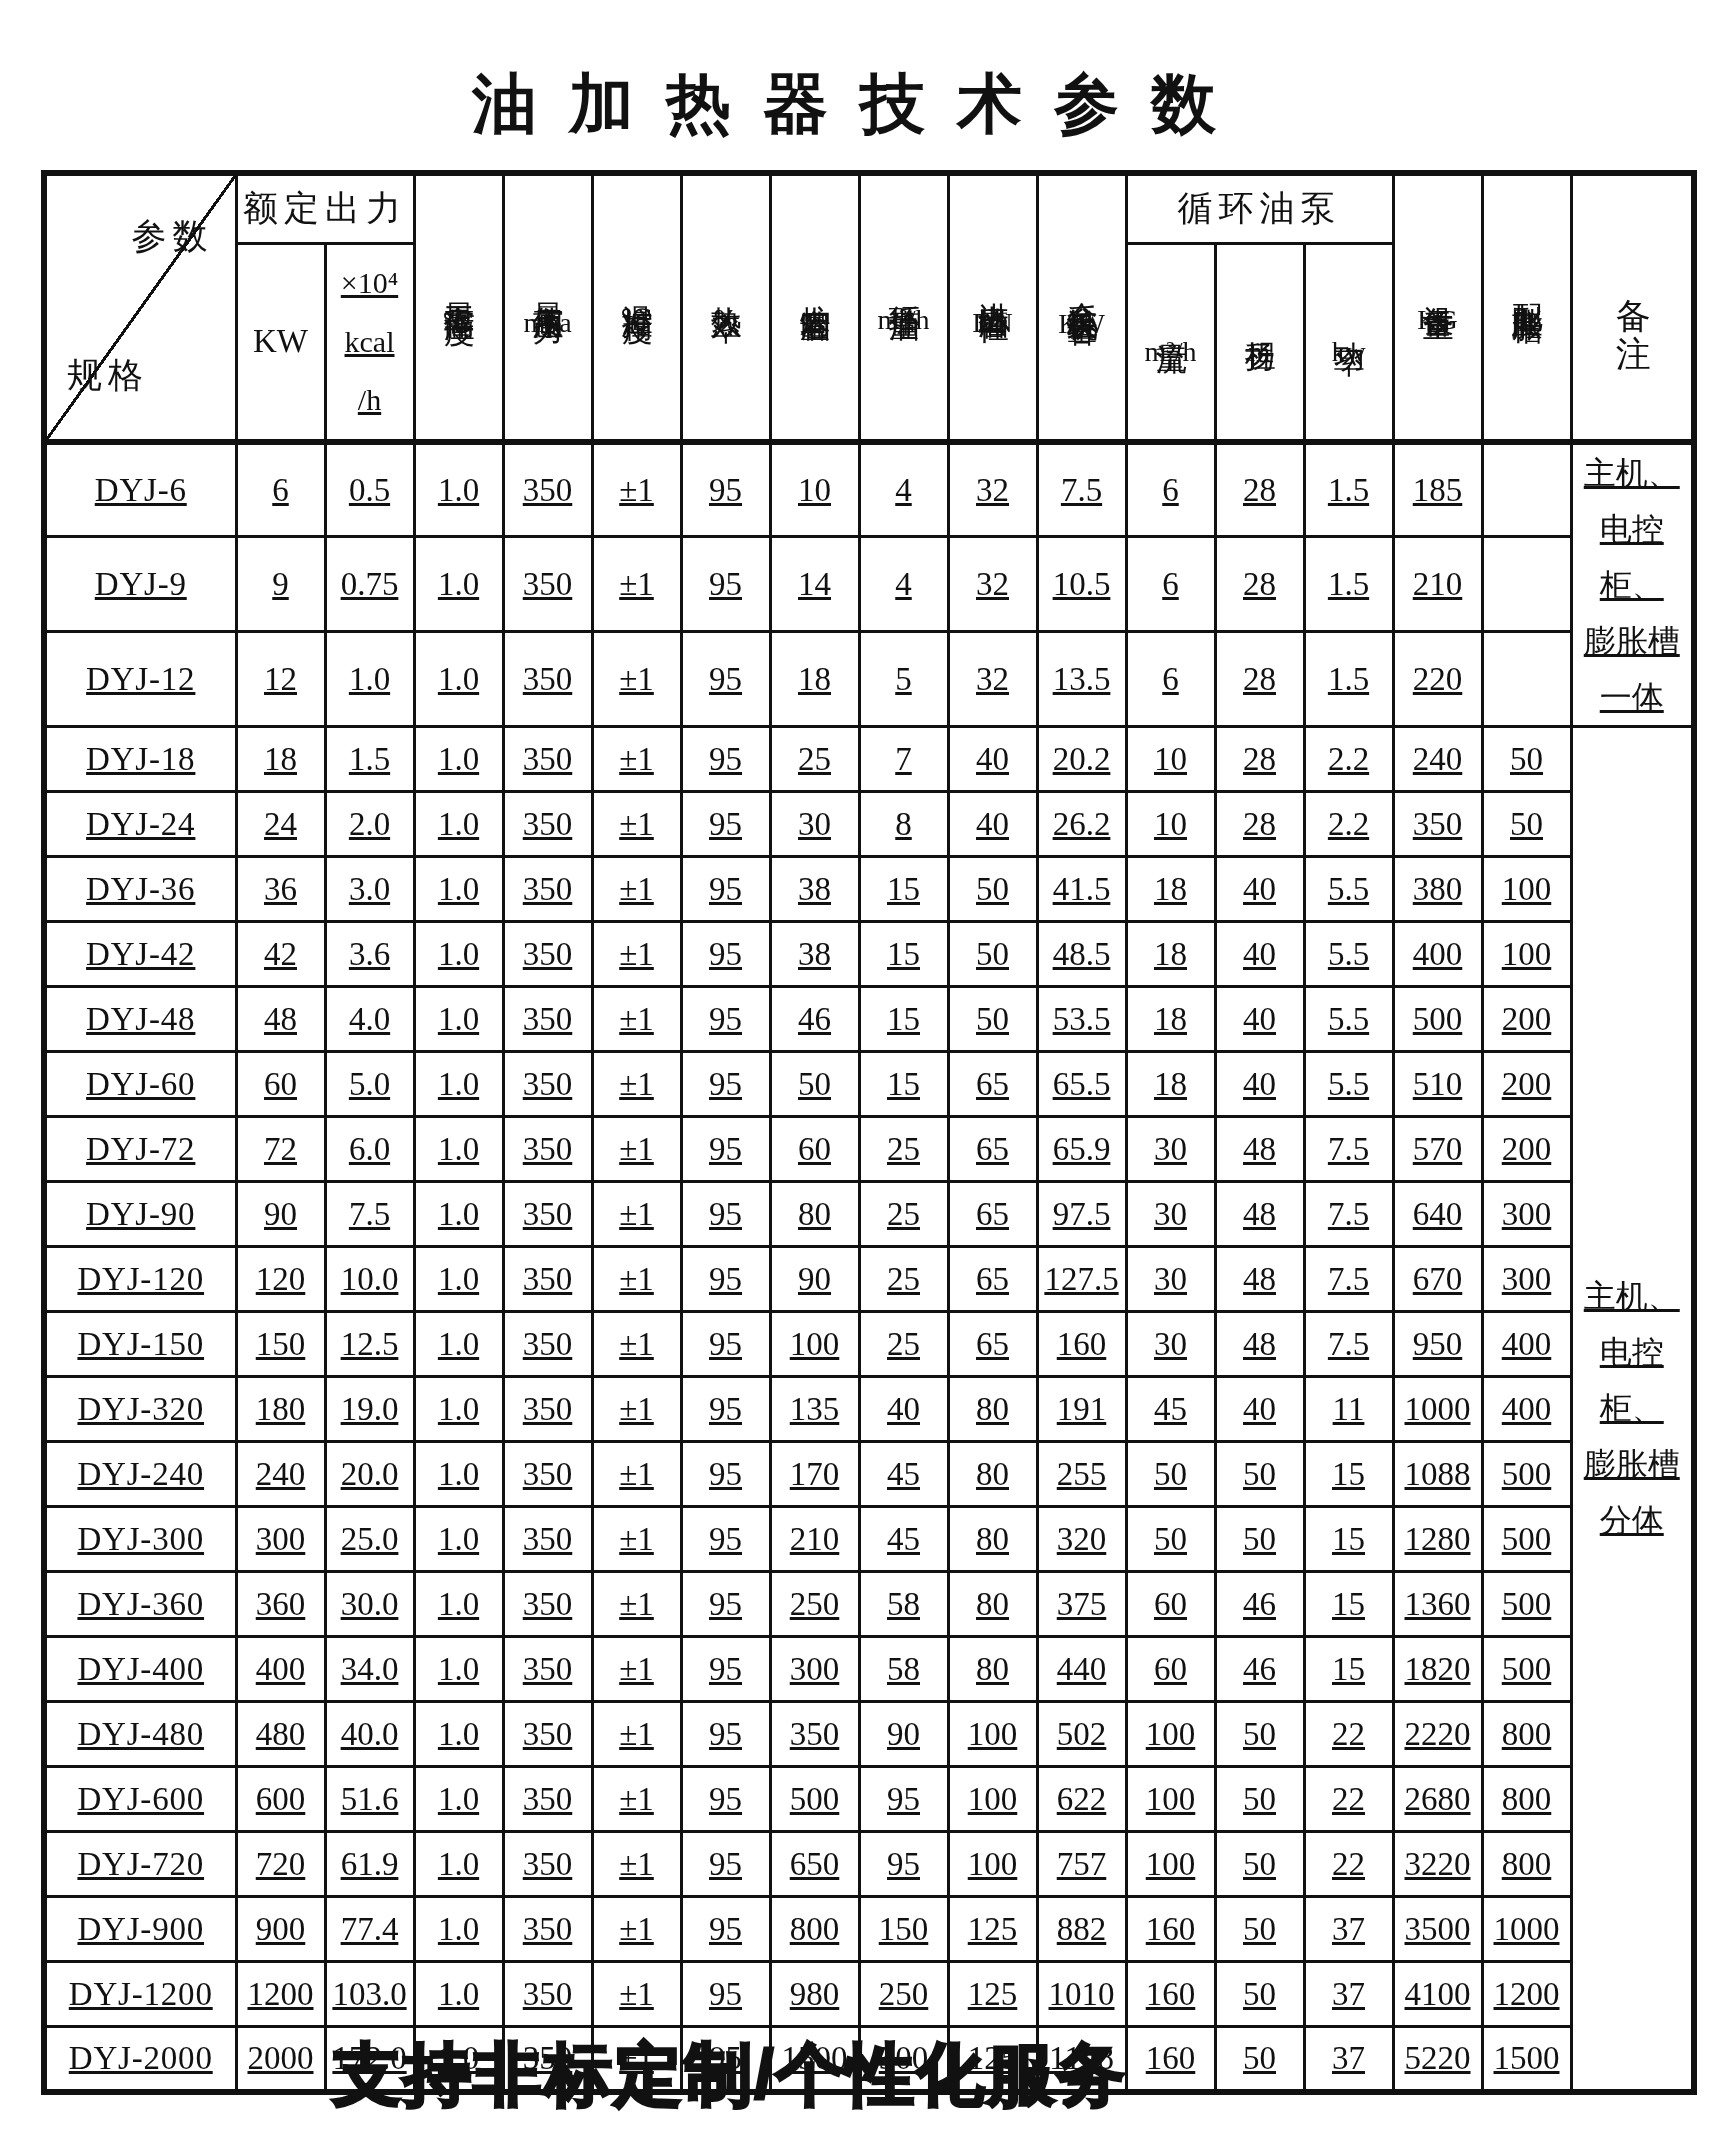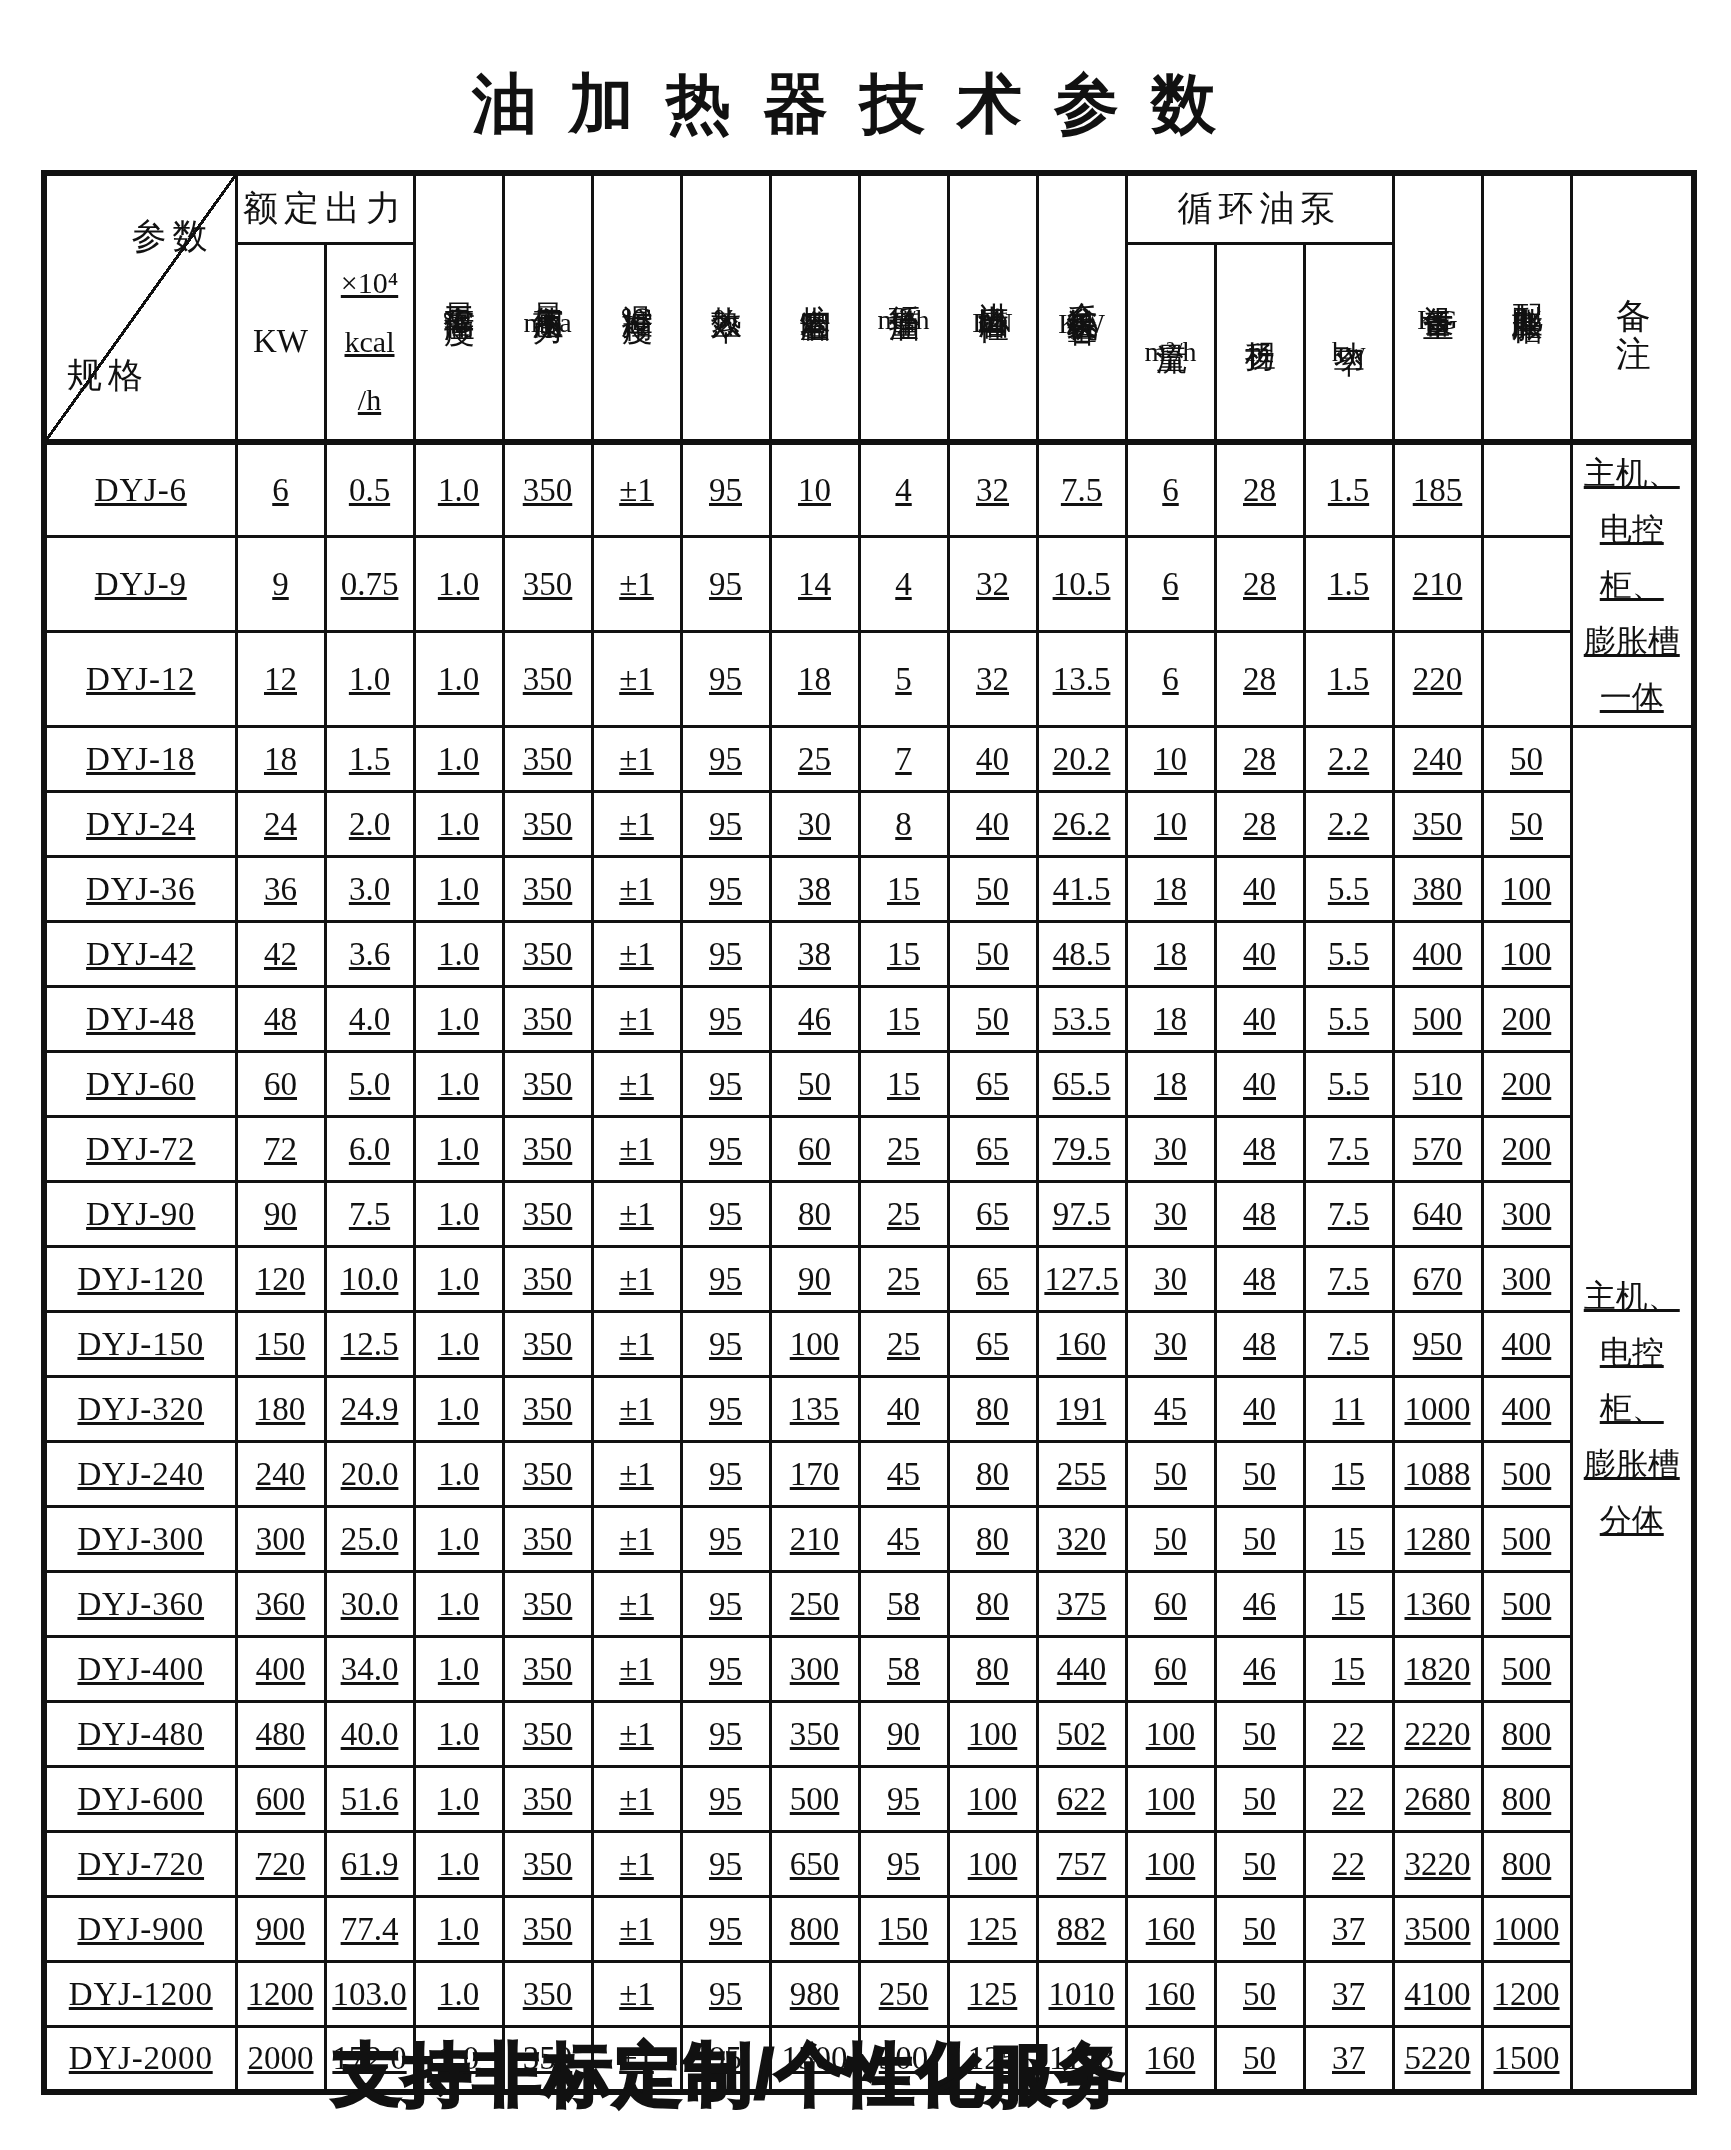--- a/index.html
+++ b/index.html
@@ -375,21 +375,21 @@
         <td class="c-model">DYJ-72</td>
         <td class="c-num">72</td>
         <td class="c-num">6.0</td>
         <td class="c-num">1.0</td>
         <td class="c-num">350</td>
         <td class="c-num">±1</td>
         <td class="c-num">95</td>
         <td class="c-num">60</td>
         <td class="c-num">25</td>
         <td class="c-num">65</td>
-        <td class="c-num">79.5</td>
+        <td class="c-num">65.9</td>
         <td class="c-num">30</td>
         <td class="c-num">48</td>
         <td class="c-num">7.5</td>
         <td class="c-num">570</td>
         <td class="c-num">200</td>
       </tr>
       <tr>
         <td class="c-model">DYJ-90</td>
         <td class="c-num">90</td>
         <td class="c-num">7.5</td>
@@ -439,21 +439,21 @@
         <td class="c-num">160</td>
         <td class="c-num">30</td>
         <td class="c-num">48</td>
         <td class="c-num">7.5</td>
         <td class="c-num">950</td>
         <td class="c-num">400</td>
       </tr>
       <tr>
         <td class="c-model">DYJ-320</td>
         <td class="c-num">180</td>
-        <td class="c-num">24.9</td>
+        <td class="c-num">19.0</td>
         <td class="c-num">1.0</td>
         <td class="c-num">350</td>
         <td class="c-num">±1</td>
         <td class="c-num">95</td>
         <td class="c-num">135</td>
         <td class="c-num">40</td>
         <td class="c-num">80</td>
         <td class="c-num">191</td>
         <td class="c-num">45</td>
         <td class="c-num">40</td>

